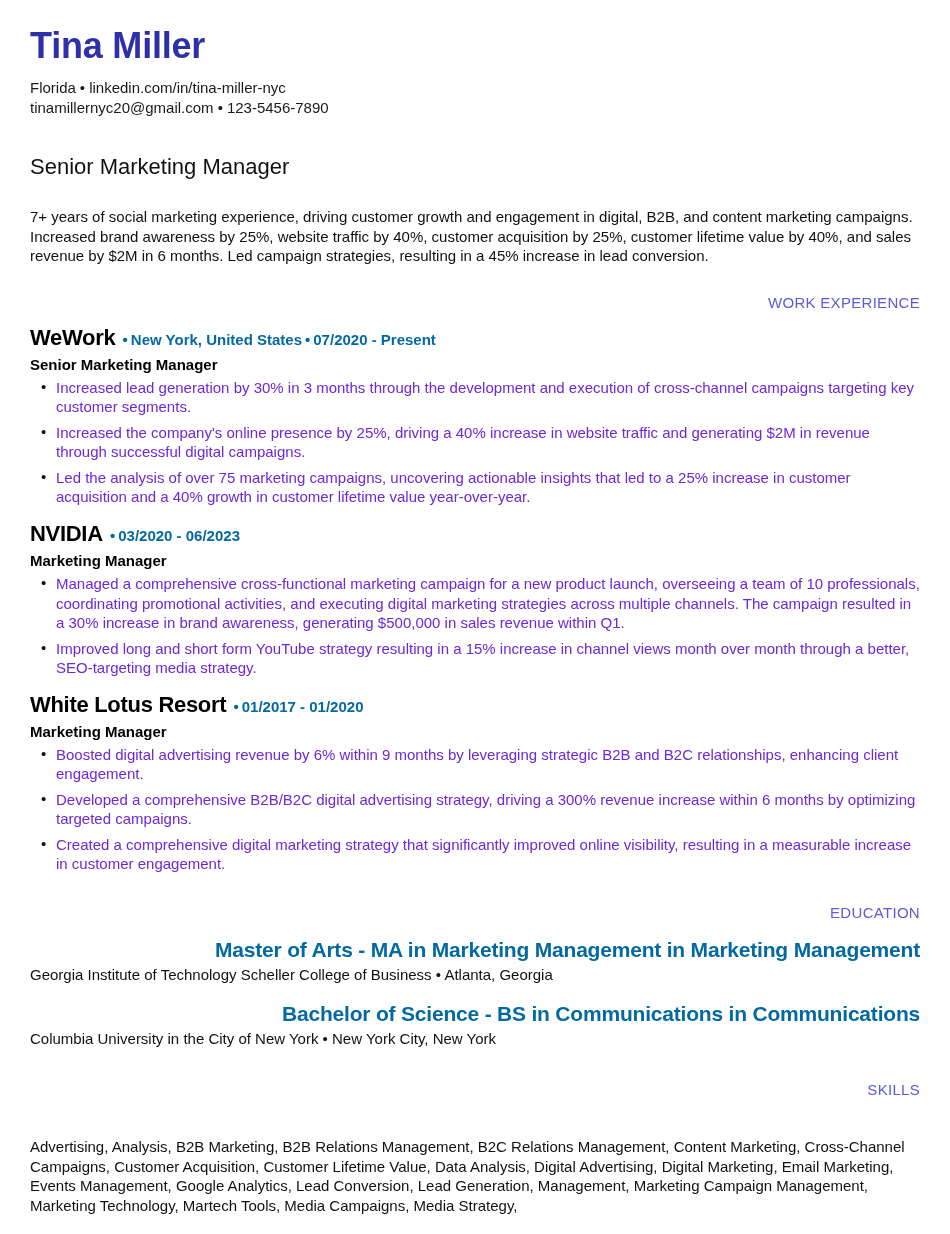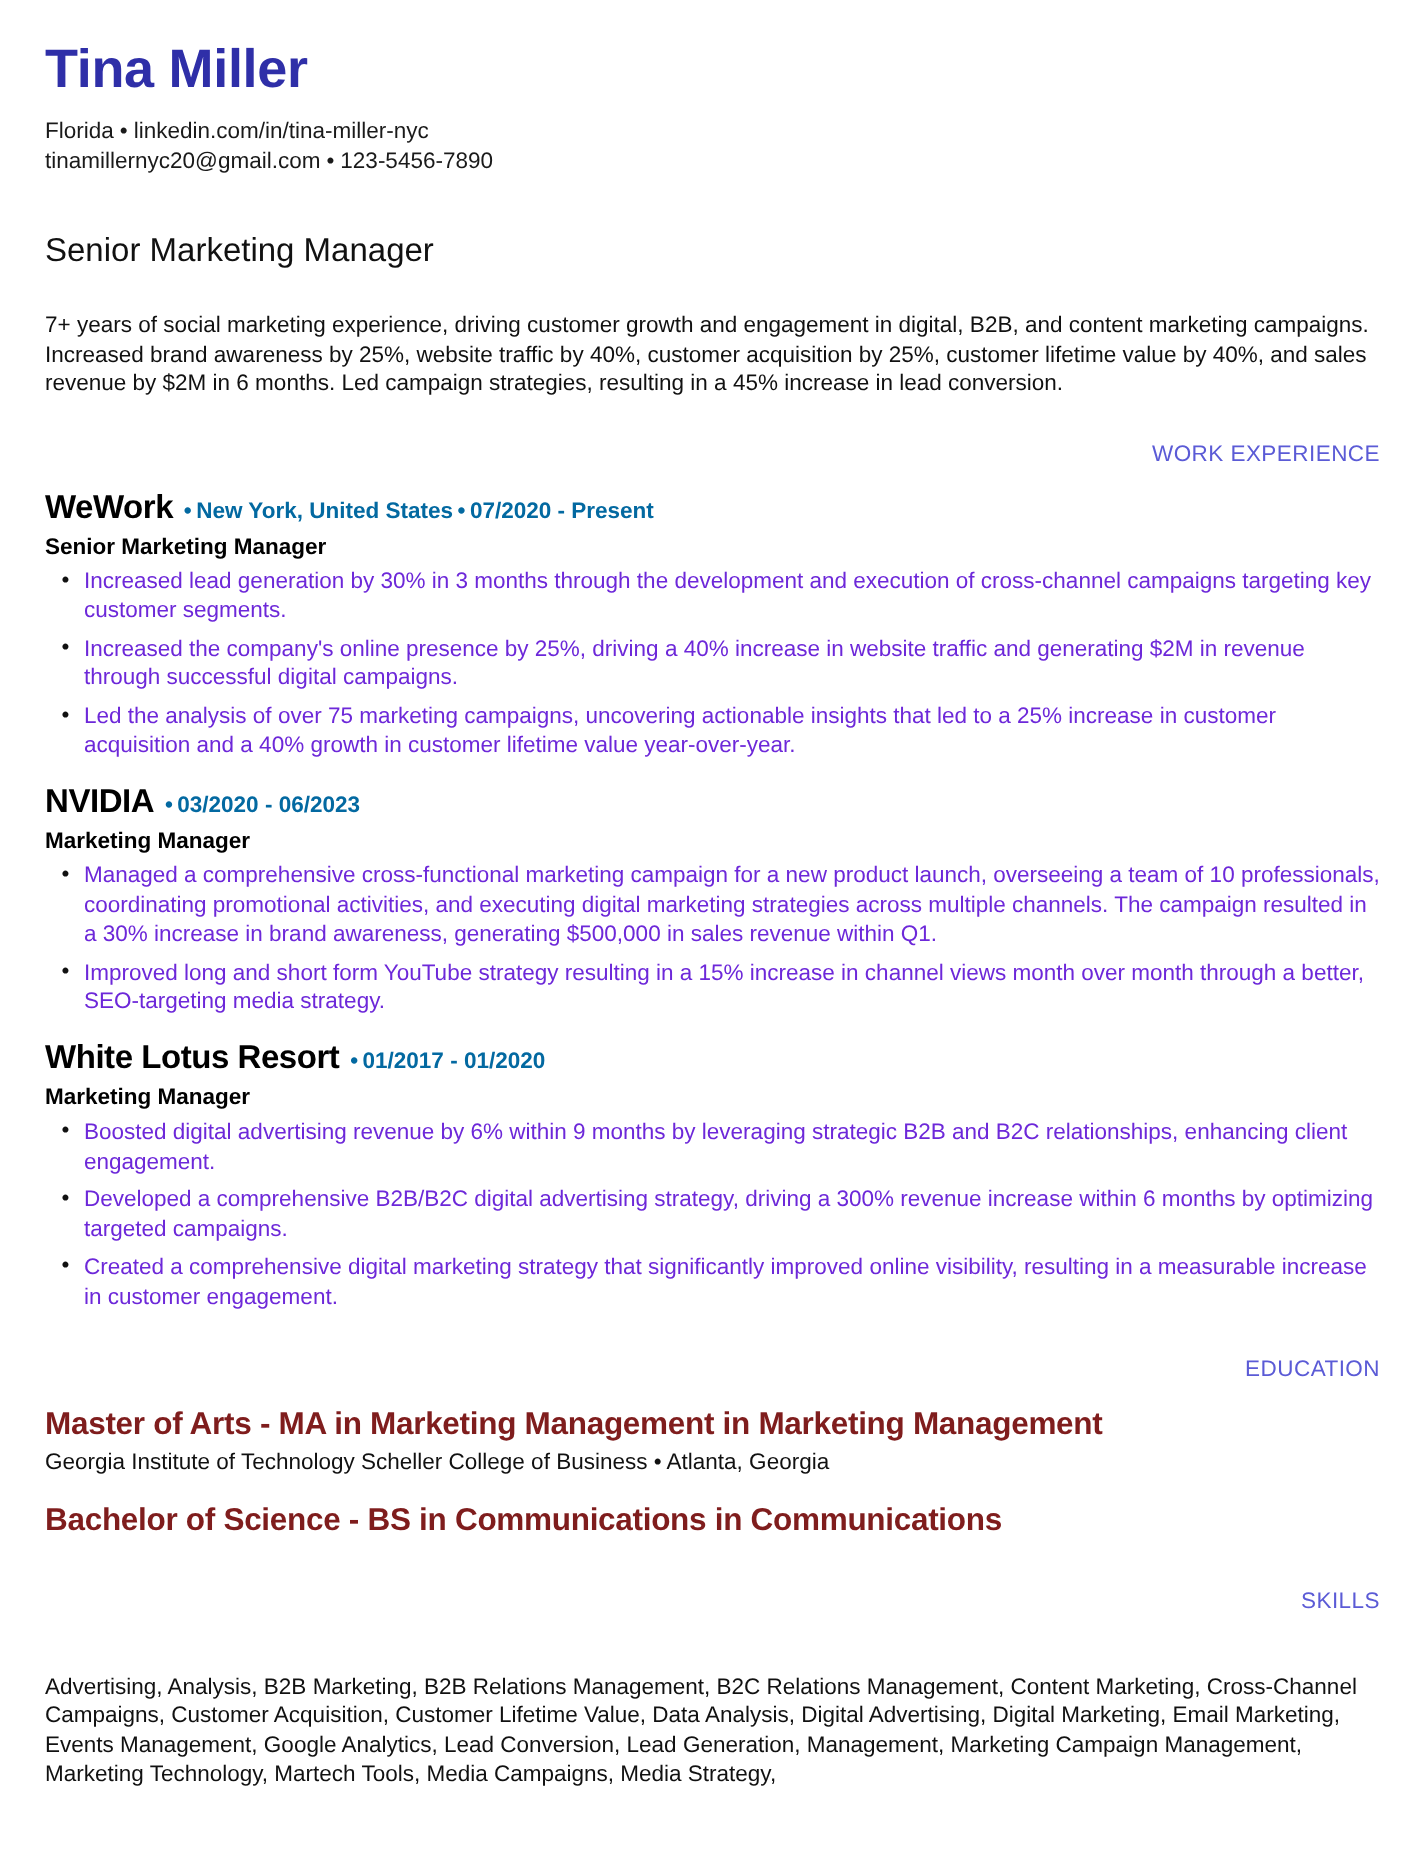--- a/index.html
+++ b/index.html
@@ -128,23 +128,24 @@
     line-height: 19.5px;
     color: #111111;
   }
 
   
   .edu-entry { margin-top: 16px; }
   .edu-entry:first-of-type { margin-top: 15px; }
   .degree {
     font-size: 21px;
     font-weight: bold;
-    color: #7f1d1d;
+    color: #0369a1;
     line-height: 1.2;
     letter-spacing: -0.2px;
+    text-align: right;
   }
   .school {
     font-size: 15px;
     line-height: 20px;
     color: #111111;
     margin-top: 3px;
   }
 
   
   .skills-body {
@@ -218,20 +219,21 @@
   <div class="section edu-section">
     <div class="section-title">EDUCATION</div>
 
     <div class="edu-entry">
       <div class="degree">Master of Arts - MA in Marketing Management in Marketing Management</div>
       <div class="school">Georgia Institute of Technology Scheller College of Business • Atlanta, Georgia</div>
     </div>
 
     <div class="edu-entry">
       <div class="degree">Bachelor of Science - BS in Communications in Communications</div>
+      <div class="school">Columbia University in the City of New York • New York City, New York</div>
     </div>
   </div>
 
   <div class="section skills-section">
     <div class="section-title">SKILLS</div>
     <div class="skills-body">Advertising, Analysis, B2B Marketing, B2B Relations Management, B2C Relations Management, Content Marketing, Cross-Channel Campaigns, Customer Acquisition, Customer Lifetime Value, Data Analysis, Digital Advertising, Digital Marketing, Email Marketing, Events Management, Google Analytics, Lead Conversion, Lead Generation, Management, Marketing Campaign Management, Marketing Technology, Martech Tools, Media Campaigns, Media Strategy,</div>
   </div>
 
 </div>
 

